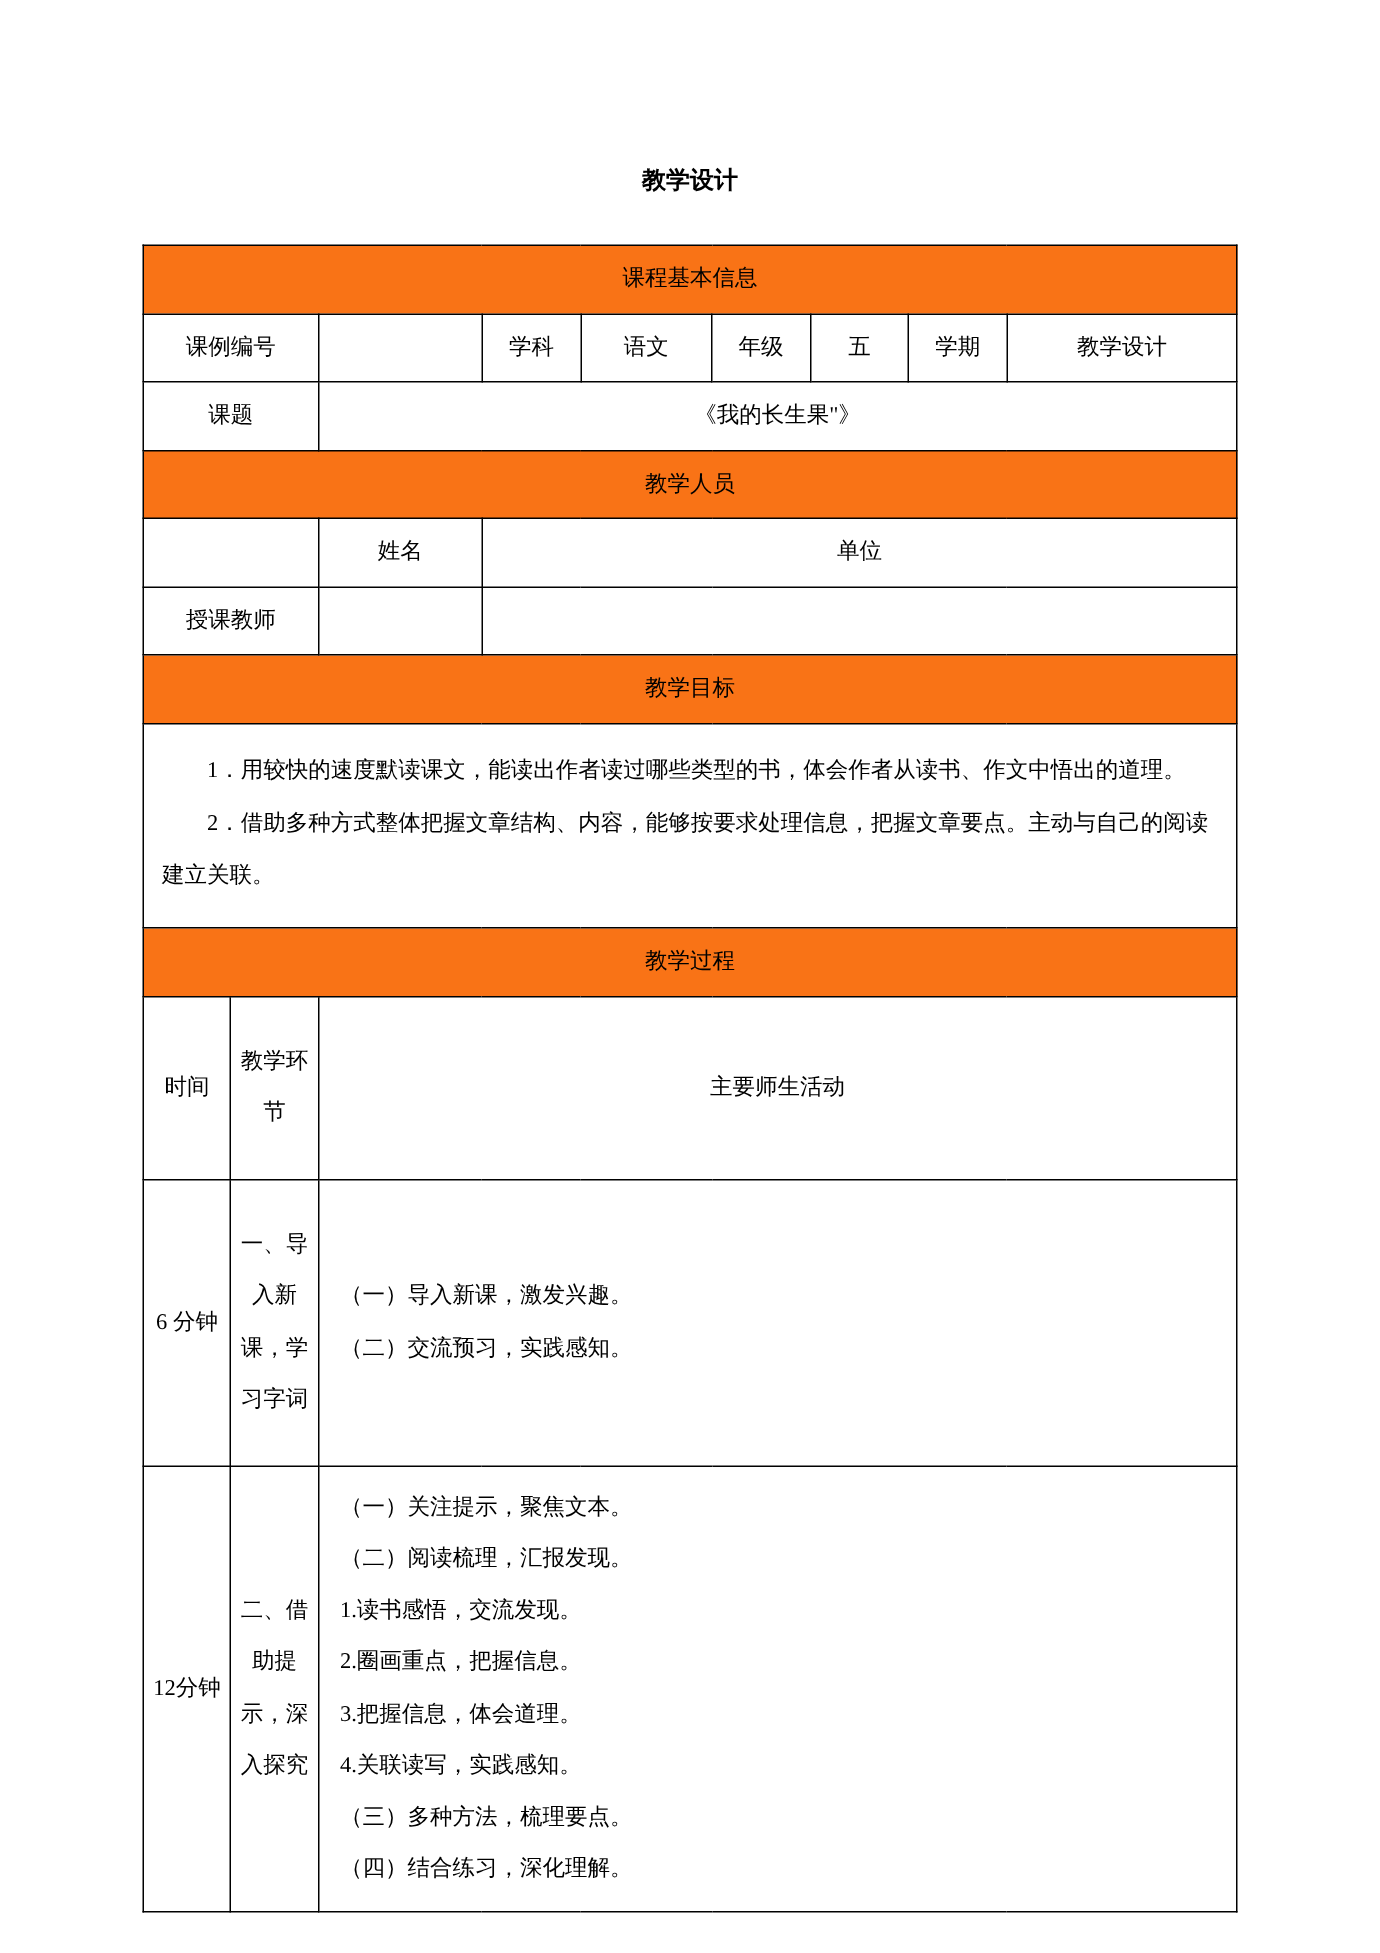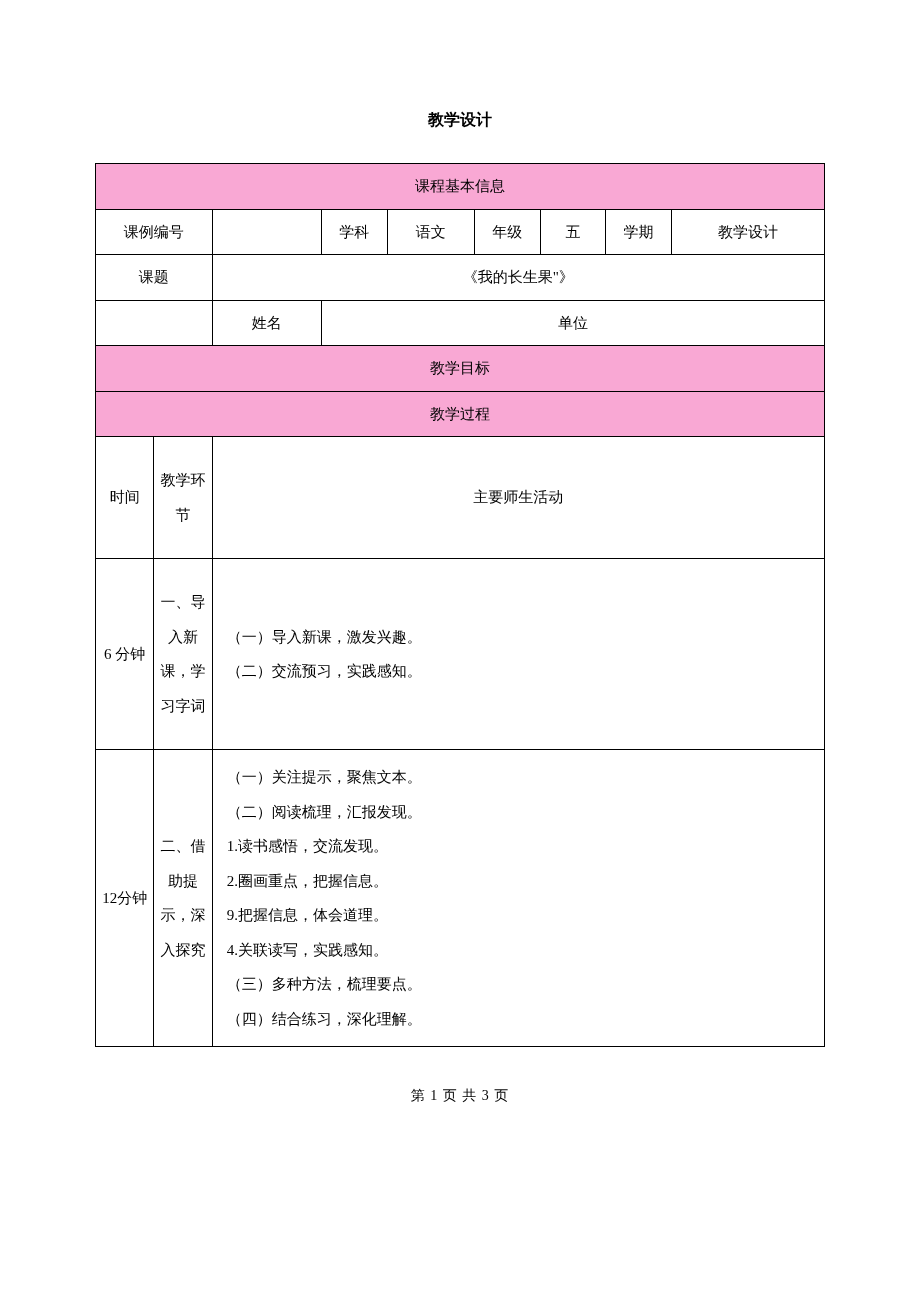--- a/index.html
+++ b/index.html
@@ -30,21 +30,21 @@
     }
     td {
       border: 1px solid #000;
       padding: 8px 6px;
       text-align: center;
       vertical-align: middle;
       line-height: 1.9;
       font-size: 15px;
     }
     .header-row {
-      background: #f9a8d4;
+      background: #f97316;
     }
     .goals-cell {
       text-align: left;
       padding: 14px 12px 16px 12px;
       line-height: 2.35;
     }
     .goals-cell p {
       text-indent: 2em;
     }
     .activity-cell {
@@ -95,33 +95,47 @@
     <td>五</td>
     <td>学期</td>
     <td>教学设计</td>
   </tr>
 
   <tr>
     <td colspan="2">课题</td>
     <td colspan="7">《我的长生果"》</td>
   </tr>
 
+  <tr class="header-row">
+    <td colspan="9">教学人员</td>
+  </tr>
 
   <tr>
     <td colspan="2"></td>
     <td>姓名</td>
     <td colspan="6">单位</td>
   </tr>
 
+  <tr>
+    <td colspan="2">授课教师</td>
+    <td></td>
+    <td colspan="6"></td>
+  </tr>
 
 
   <tr class="header-row">
     <td colspan="9">教学目标</td>
   </tr>
 
+  <tr>
+    <td colspan="9" class="goals-cell">
+      <p>1．用较快的速度默读课文，能读出作者读过哪些类型的书，体会作者从读书、作文中悟出的道理。</p>
+      <p>2．借助多种方式整体把握文章结构、内容，能够按要求处理信息，把握文章要点。主动与自己的阅读建立关联。</p>
+    </td>
+  </tr>
 
   <tr class="header-row">
     <td colspan="9">教学过程</td>
   </tr>
 
   <tr>
     <td>时间</td>
     <td class="vert-text">教学环节</td>
     <td colspan="7">主要师生活动</td>
   </tr>
@@ -136,21 +150,21 @@
   </tr>
 
   <tr>
     <td>12分钟</td>
     <td class="vert-text">二、借助提示，深入探究</td>
     <td colspan="7" class="activity-cell">
       <div>（一）关注提示，聚焦文本。</div>
       <div>（二）阅读梳理，汇报发现。</div>
       <div>1.读书感悟，交流发现。</div>
       <div>2.圈画重点，把握信息。</div>
-      <div>9.把握信息，体会道理。</div>
+      <div>3.把握信息，体会道理。</div>
       <div>4.关联读写，实践感知。</div>
       <div>（三）多种方法，梳理要点。</div>
       <div>（四）结合练习，深化理解。</div>
     </td>
   </tr>
 
 </tbody>
   </table>
 
 <div class="page-footer">第 1 页 共 3 页</div>

